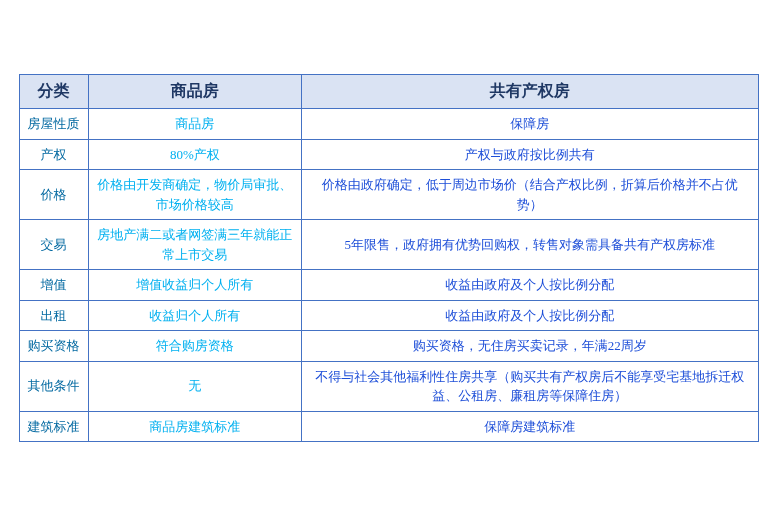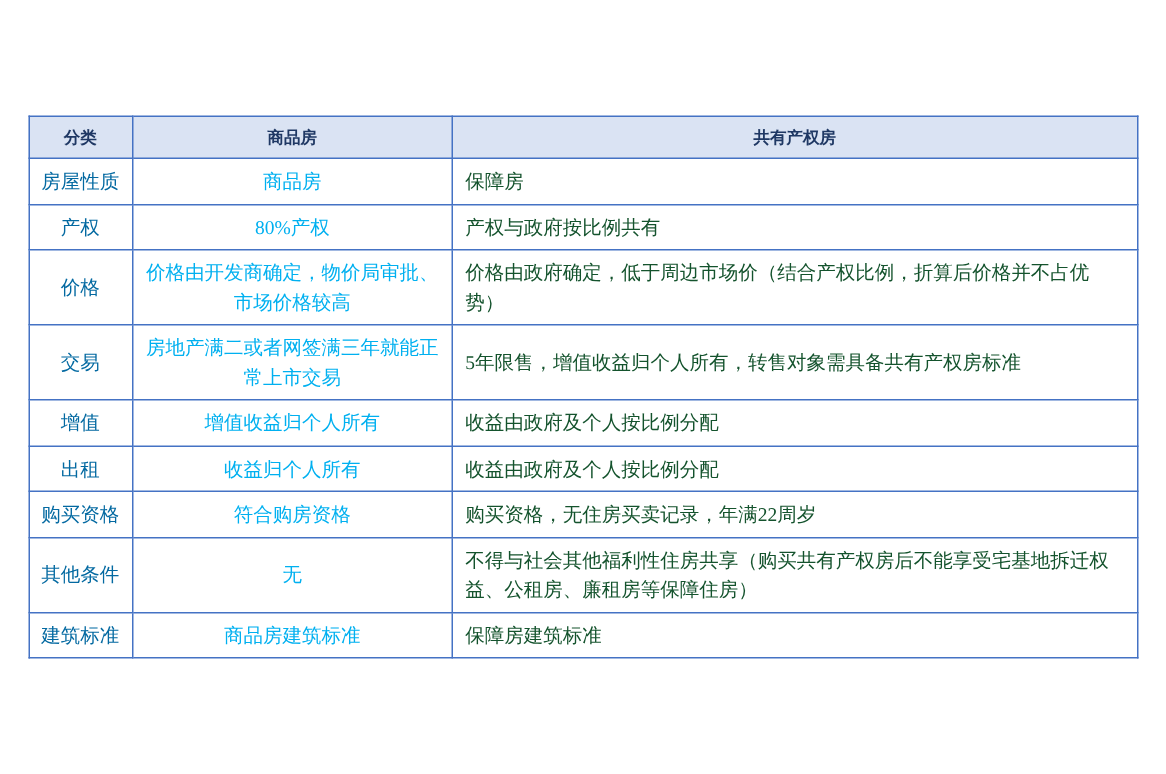--- a/index.html
+++ b/index.html
@@ -30,21 +30,21 @@
       border: 1.5px solid #4472c4;
     }
 
     thead tr th {
       background-color: #dae3f3;
       color: #1f3864;
       font-weight: bold;
       text-align: center;
       padding: 6px 8px;
       border: 1.5px solid #4472c4;
-      font-size: 11px;
+      font-size: 16px;
     }
 
     tbody tr td {
       border: 1.5px solid #4472c4;
       padding: 5px 8px;
       vertical-align: middle;
       line-height: 1.5;
     }
 
     tbody tr td:first-child {
@@ -54,21 +54,22 @@
       font-weight: normal;
       white-space: nowrap;
     }
 
     tbody tr td:nth-child(2) {
       text-align: center;
       color: #00b0f0;
     }
 
     tbody tr td:nth-child(3) {
-      color: #14532d;
+      text-align: center;
+      color: #1d4ed8;
     }
 
     tbody tr:nth-child(odd) {
       background-color: #fff;
     }
 
     tbody tr:nth-child(even) {
       background-color: #fff;
     }
   </style>
@@ -96,21 +97,21 @@
           <td>产权与政府按比例共有</td>
         </tr>
         <tr>
           <td>价格</td>
           <td>价格由开发商确定，物价局审批、市场价格较高</td>
           <td>价格由政府确定，低于周边市场价（结合产权比例，折算后价格并不占优势）</td>
         </tr>
         <tr>
           <td>交易</td>
           <td>房地产满二或者网签满三年就能正常上市交易</td>
-          <td>5年限售，增值收益归个人所有，转售对象需具备共有产权房标准</td>
+          <td>5年限售，政府拥有优势回购权，转售对象需具备共有产权房标准</td>
         </tr>
         <tr>
           <td>增值</td>
           <td>增值收益归个人所有</td>
           <td>收益由政府及个人按比例分配</td>
         </tr>
         <tr>
           <td>出租</td>
           <td>收益归个人所有</td>
           <td>收益由政府及个人按比例分配</td>

